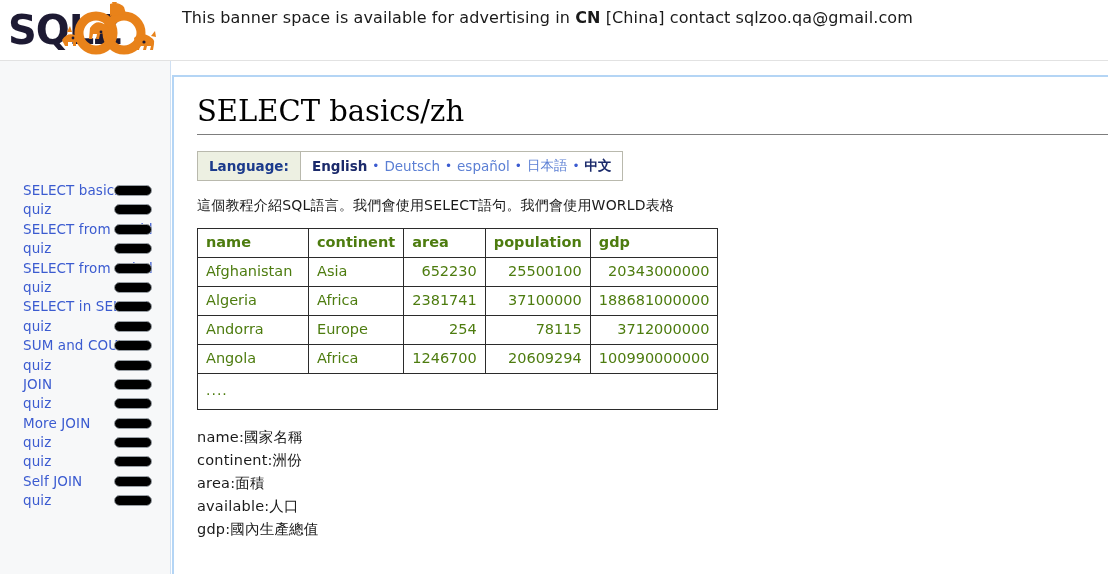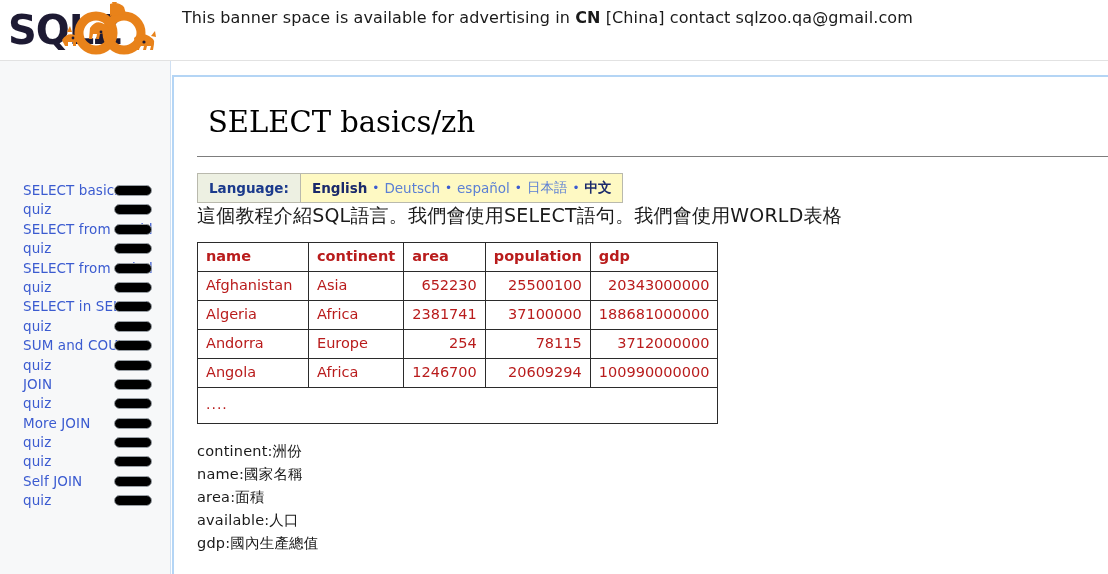--- a/index.html
+++ b/index.html
@@ -97,53 +97,54 @@
     box-sizing: border-box;
   }
   .content-inner {
     padding: 18px 0 0 23px;
   }
   .page-title {
     font-family: "DejaVu Serif", "Liberation Serif", serif;
     font-size: 29px;
     font-weight: normal;
     color: #000000;
-    margin: 11px;
+    margin: 0;
     padding: 0 0 6px 0;
     line-height: 1.15;
   }
   .title-rule {
     height: 1px;
     background: #7d7d7d;
     width: 911px;
     margin: 0 0 16px 0;
   }
 
   
   .lang-bar {
     display: inline-flex;
     align-items: stretch;
     border: 1px solid #b9b9ad;
     background: #edf0e2;
     height: 28px;
+    margin-bottom: 16px;
   }
   .lang-label {
     display: flex;
     align-items: center;
     padding: 0 11px;
     font-size: 13.5px;
     font-weight: bold;
     color: #1b3a8c;
     background: #edf0e2;
   }
   .lang-links {
     display: flex;
     align-items: center;
     padding: 0 11px;
-    background: #fef9c3;
+    background: #ffffff;
     border-left: 1px solid #b9b9ad;
     white-space: nowrap;
     font-size: 13.5px;
   }
   .lang-current {
     font-weight: bold;
     color: #1b2a6b;
     text-decoration: none;
   }
   .lang-link {
@@ -151,32 +152,32 @@
     text-decoration: none;
   }
   .lang-sep {
     color: #3b5bd0;
     padding: 0 5px;
     font-size: 12px;
   }
 
   
   .intro {
-    font-size: 19px;
+    font-size: 14px;
     color: #1a1a1a;
     margin: 0 0 13px 0;
     letter-spacing: 0.2px;
   }
 
   
   table.world {
     border-collapse: collapse;
     margin: 11px 0 0 0;
     font-size: 14.5px;
-    color: #b91c1c;
+    color: #4d7c0f;
   }
   table.world th,
   table.world td {
     border: 1px solid #2b2b2b;
     padding: 4px 8px 5px 8px;
     line-height: 19px;
     white-space: nowrap;
   }
   table.world th {
     font-weight: bold;
@@ -382,21 +383,21 @@
           <td class="num">100990000000</td>
         </tr>
         <tr>
           <td class="more" colspan="5">....</td>
         </tr>
       </tbody>
     </table>
 
     
     <div class="defs">
+      <div class="def-row">name:國家名稱</div>
       <div class="def-row">continent:洲份</div>
-      <div class="def-row">name:國家名稱</div>
       <div class="def-row">area:面積</div>
       <div class="def-row">available:人口</div>
       <div class="def-row">gdp:國內生產總值</div>
     </div>
 
   </div>
 </div>
 
 </body></html>

